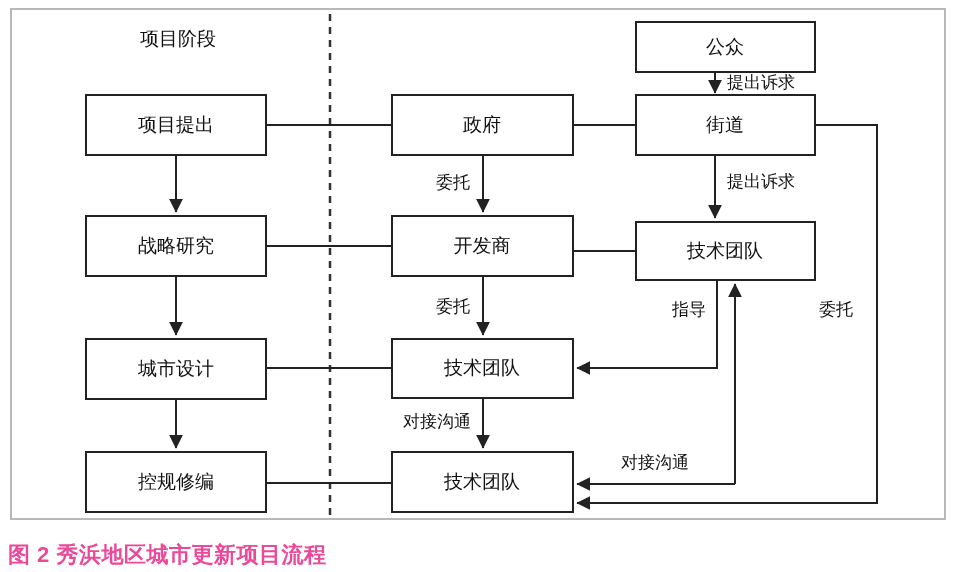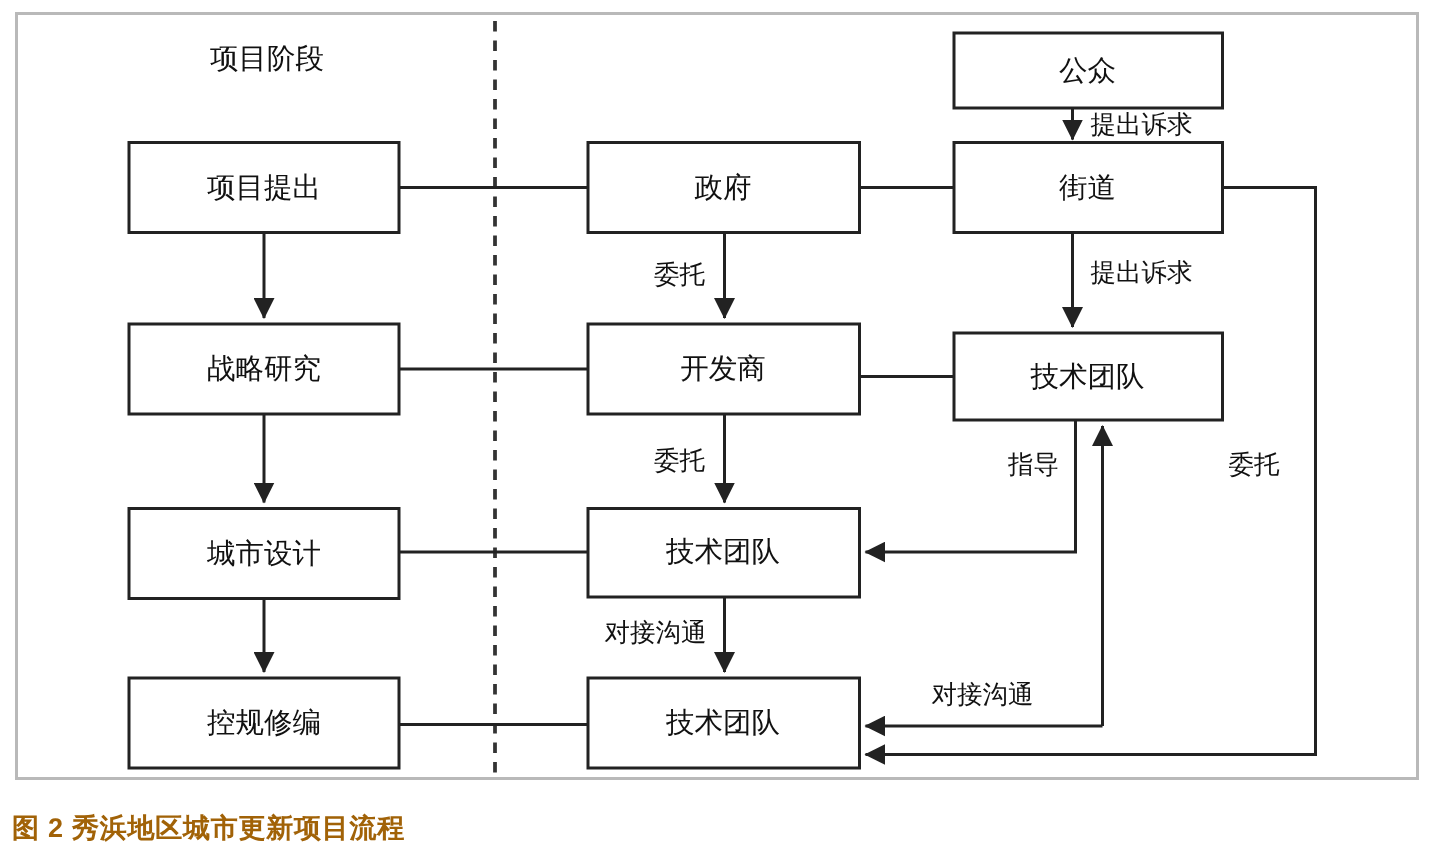--- a/index.html
+++ b/index.html
@@ -69,23 +69,23 @@
     font-size: 19px;
     fill: #111111;
     text-anchor: middle;
     dominant-baseline: middle;
   }
   .caption {
     position: absolute;
     left: 8px;
     top: 540px;
     font-family: "Liberation Sans", "DejaVu Sans", sans-serif;
-    font-size: 18px;
+    font-size: 22px;
     font-weight: bold;
-    color: #a16207;
+    color: #ec4899;
     letter-spacing: 0.5px;
     white-space: nowrap;
     text-align: center;
   }
 </style>
 </head>
 <body>
 
 <div id="root">
 

